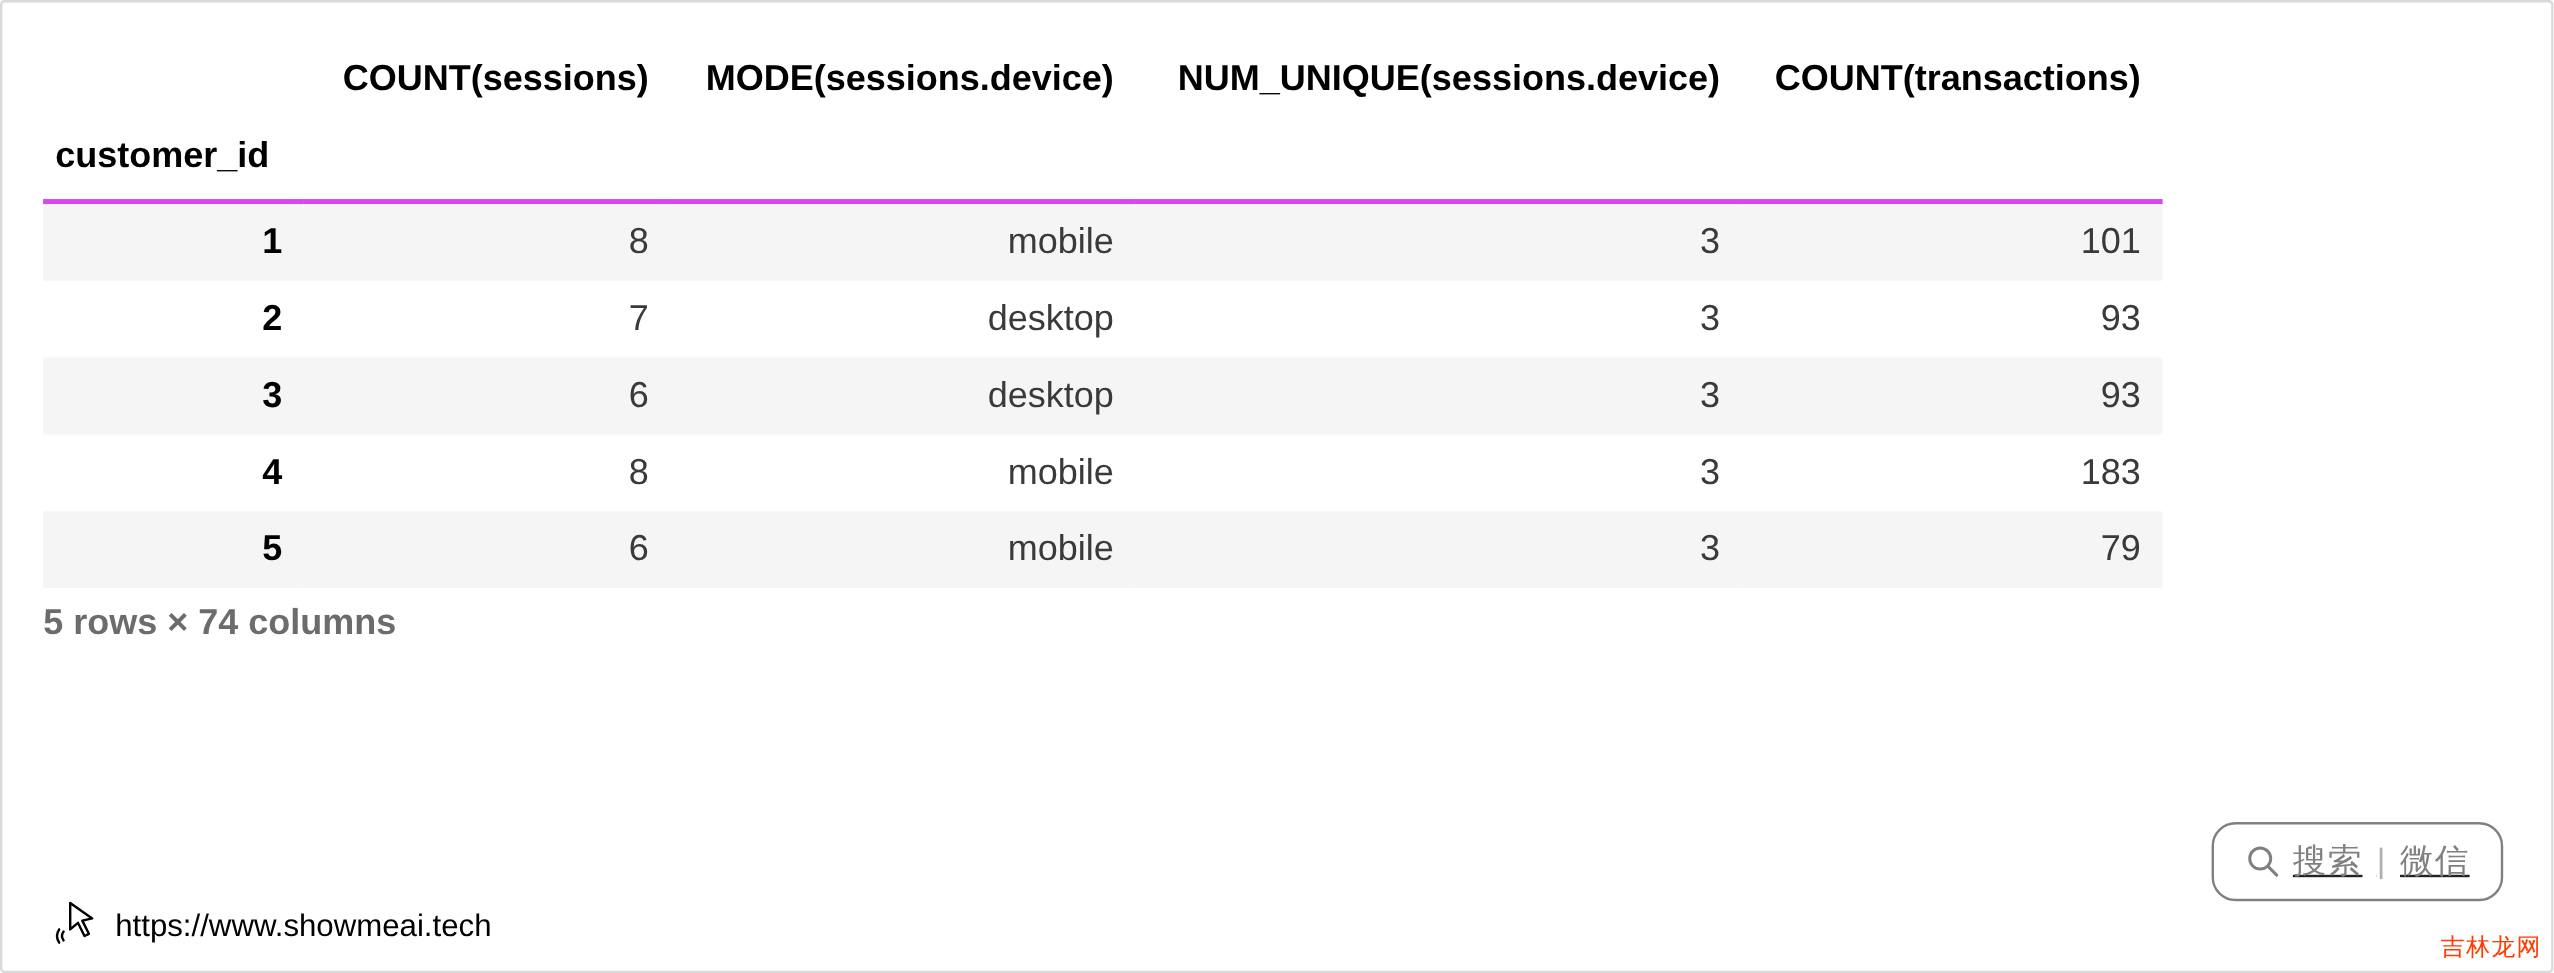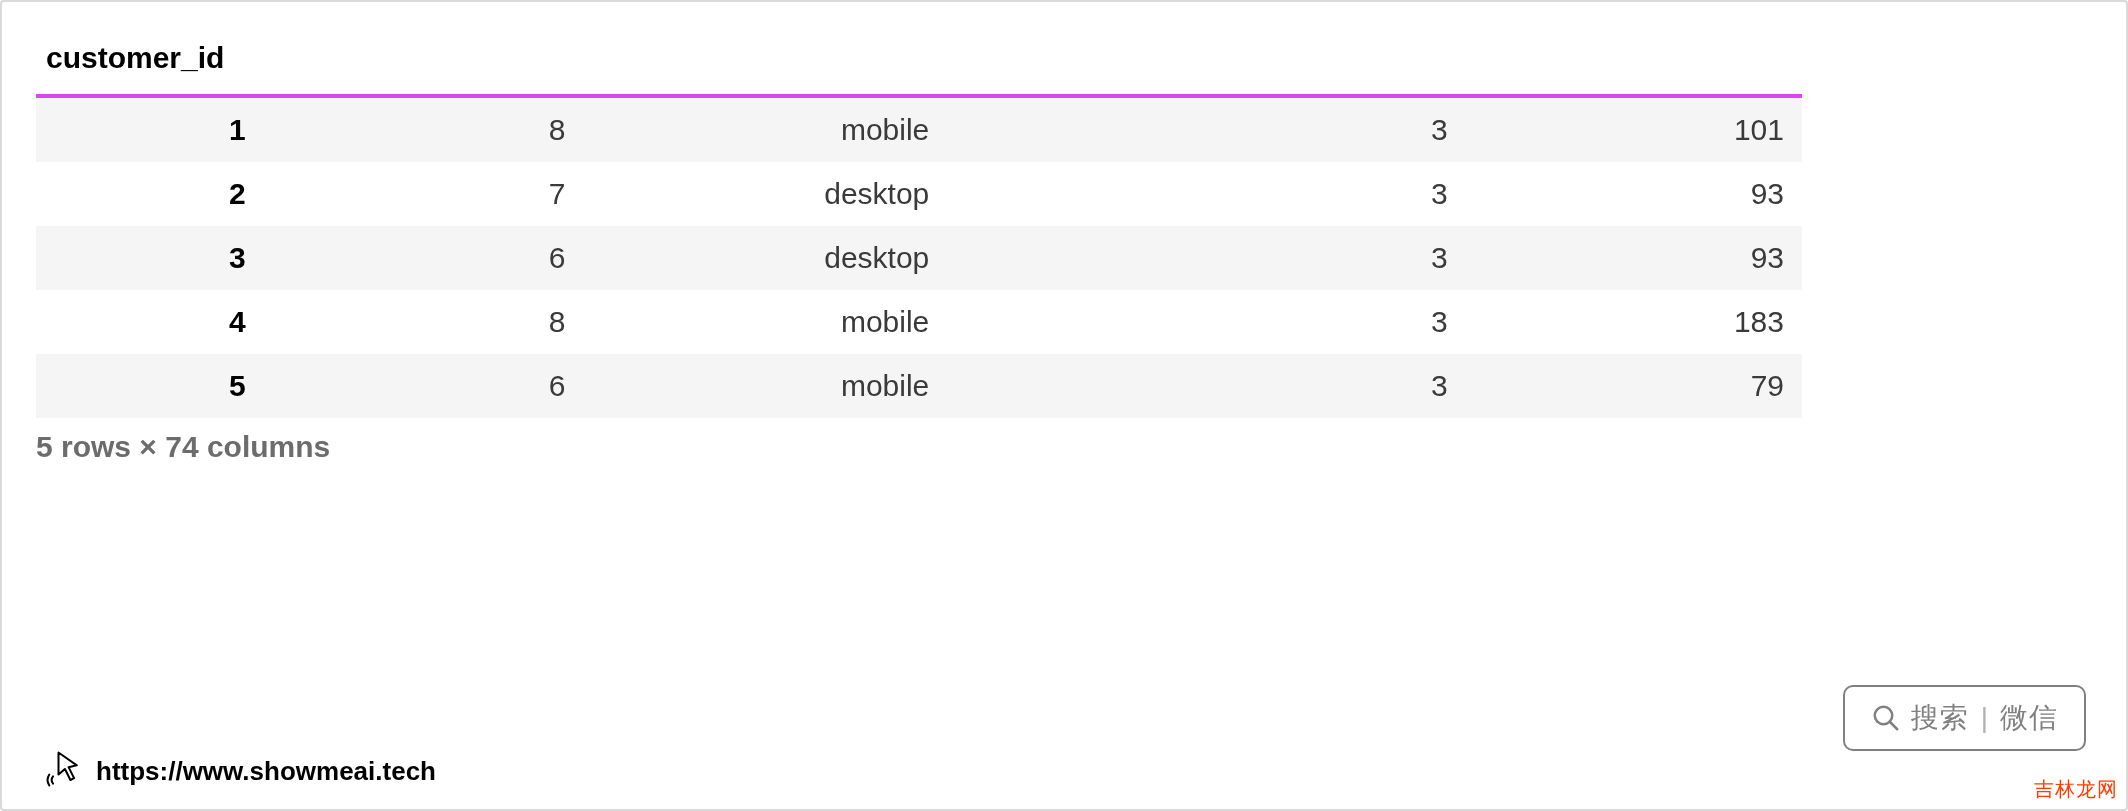--- a/index.html
+++ b/index.html
@@ -72,42 +72,43 @@
     font-size: 30px;
     color: #6c6c6c;
     font-weight: 700;
   }
 
   .footer-url {
     position: absolute;
     left: 94px;
     bottom: 22px;
     font-size: 26px;
-    font-weight: 700;
+    font-weight: 400;
     color: #000;
   }
   .cursor-icon {
     position: absolute;
     left: 40px;
     bottom: 18px;
     width: 44px;
     height: 44px;
   }
 
   .watermark-box {
     position: absolute;
     right: 40px;
     bottom: 58px;
     display: flex;
     align-items: center;
     gap: 10px;
     padding: 12px 26px;
     border: 2px solid #808080;
-    border-radius: 10px;
+    border-radius: 20px;
     font-size: 28px;
+    text-decoration: underline;
   }
   .watermark-search-icon {
     width: 30px;
     height: 30px;
     flex: 0 0 auto;
   }
   .watermark-gray {
     color: #808080;
     letter-spacing: 1px;
   }
@@ -139,20 +140,27 @@
 
   <table class="dataframe">
     <colgroup>
       <col class="col-index">
       <col class="col-c0">
       <col class="col-c1">
       <col class="col-c2">
       <col class="col-c3">
     </colgroup>
     <thead>
+      <tr>
+        <th></th>
+        <th>COUNT(sessions)</th>
+        <th>MODE(sessions.device)</th>
+        <th>NUM_UNIQUE(sessions.device)</th>
+        <th>COUNT(transactions)</th>
+      </tr>
       <tr class="index-row">
         <th>customer_id</th>
         <th></th>
         <th></th>
         <th></th>
         <th></th>
       </tr>
     </thead>
     <tbody>
       <tr>

